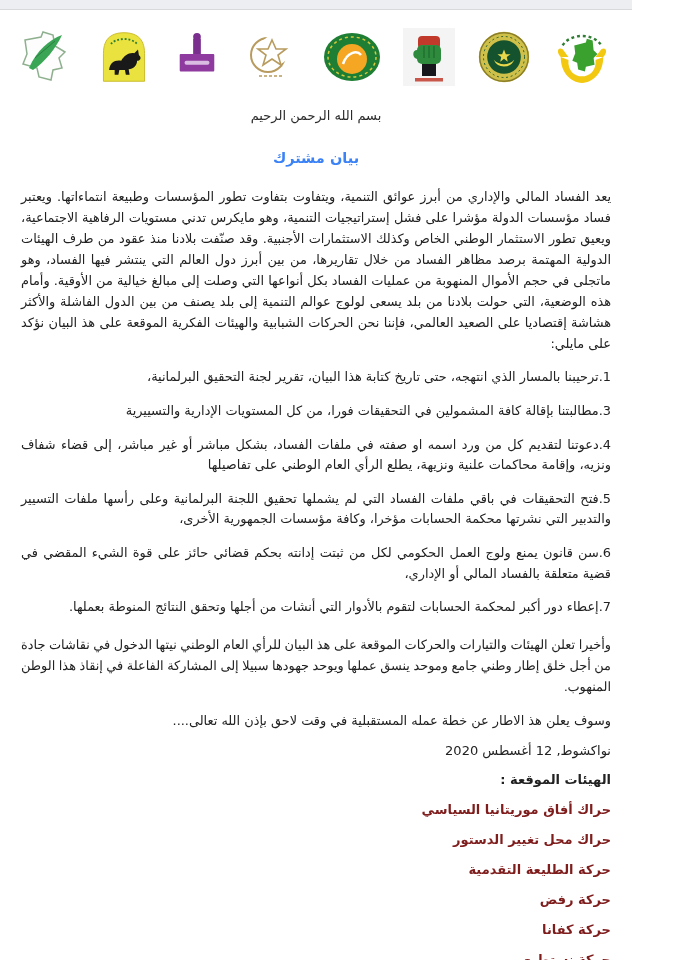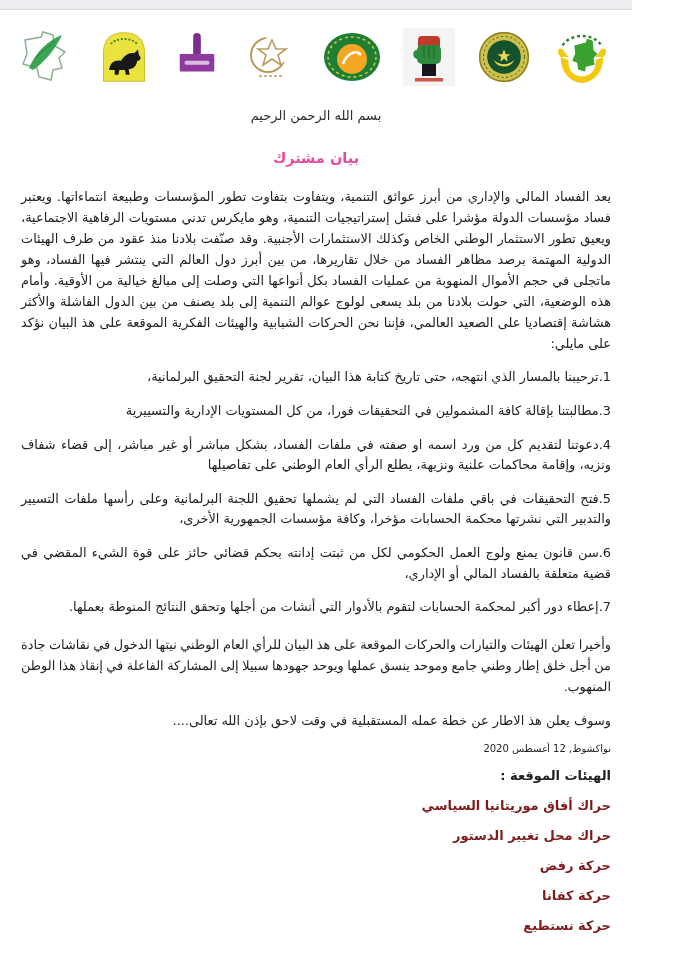--- a/index.html
+++ b/index.html
@@ -6,27 +6,27 @@
   .page{
     width:632px;height:960px;background:#ffffff;position:relative;overflow:hidden;
     font-family:"DejaVu Sans","Liberation Sans",sans-serif;color:#222;
   }
   .top-strip{height:9px;background:#eceef1;border-bottom:1px solid #d7d9dd;}
   .logos{display:flex;justify-content:space-between;align-items:center;
          padding:14px 20px 0 14px;height:66px;}
   .logo{display:flex;align-items:center;justify-content:center;}
   .rtl{direction:rtl;unicode-bidi:embed;}
   .basmala{text-align:center;font-size:13px;margin-top:18px;color:#2a2a2a;}
-  .title{text-align:center;font-weight:bold;font-size:14.5px;margin-top:27px;color:#ec4899;}
+  .title{text-align:center;font-weight:bold;font-size:14.5px;margin-top:27px;color:#3b82f6;}
   .body-text{margin:0 21px;}
   .intro{margin-top:20px;font-size:12.9px;line-height:1.63;text-align:justify;}
   .item{font-size:12.9px;line-height:1.6;margin-top:13px;text-align:justify;}
   .closing{font-size:12.9px;line-height:1.63;margin-top:17px;text-align:justify;font-family:Liberation Serif, serif;}
   .followup{font-size:12.9px;margin-top:15px;text-align:right;}
-  .dateline{font-size:10px;margin-top:15px;text-align:right;}
+  .dateline{font-size:13px;margin-top:15px;text-align:right;}
   .sig-head{font-size:13px;font-weight:bold;margin-top:14px;text-align:right;}
   .sig{font-size:13px;font-weight:bold;margin-top:15px;text-align:right;color:#7f1d1d;}
 </style>
 </head>
 <body>
 
 <div class="page">
 
   <div class="top-strip"></div>
 
@@ -127,19 +127,20 @@
     <p class="closing" style="margin-bottom:0;">وأخيرا تعلن الهيئات والتيارات والحركات الموقعة على هذ البيان للرأي العام الوطني نيتها الدخول في نقاشات جادة من أجل خلق  إطار وطني جامع وموحد ينسق عملها ويوحد جهودها سبيلا إلى المشاركة الفاعلة في إنقاذ هذا الوطن المنهوب.</p>
 
     <div class="followup">وسوف يعلن هذ الاطار عن خطة عمله المستقبلية في وقت لاحق بإذن الله تعالى....</div>
 
     <div class="dateline">نواكشوط, 12 أغسطس 2020</div>
 
     <div class="sig-head">الهيئات الموقعة :</div>
 
     <div class="sig">حراك أفاق موريتانيا السياسي</div>
     <div class="sig">حراك محل تغيير الدستور</div>
+    <div class="sig">حركة الطليعة التقدمية</div>
     <div class="sig">حركة رفض</div>
     <div class="sig">حركة كفانا</div>
     <div class="sig">حركة نستطيع</div>
 
   </div>
 
 </div>
 
 </body></html>

